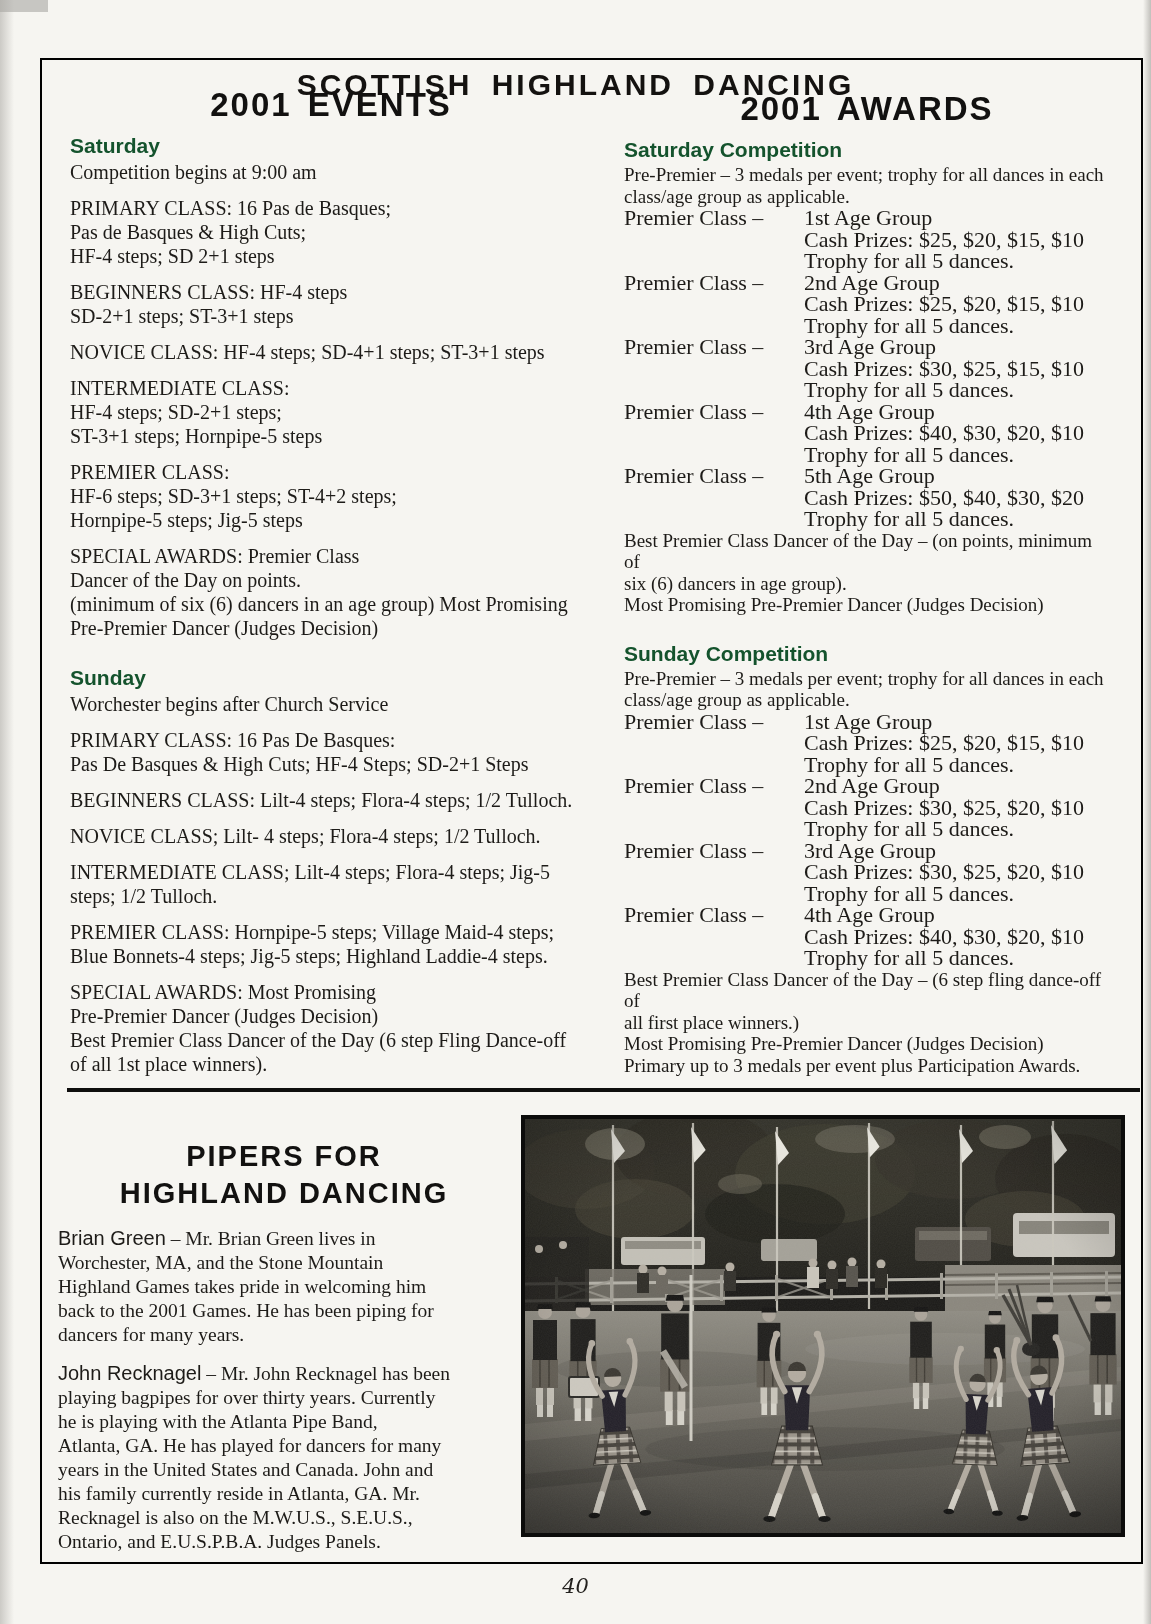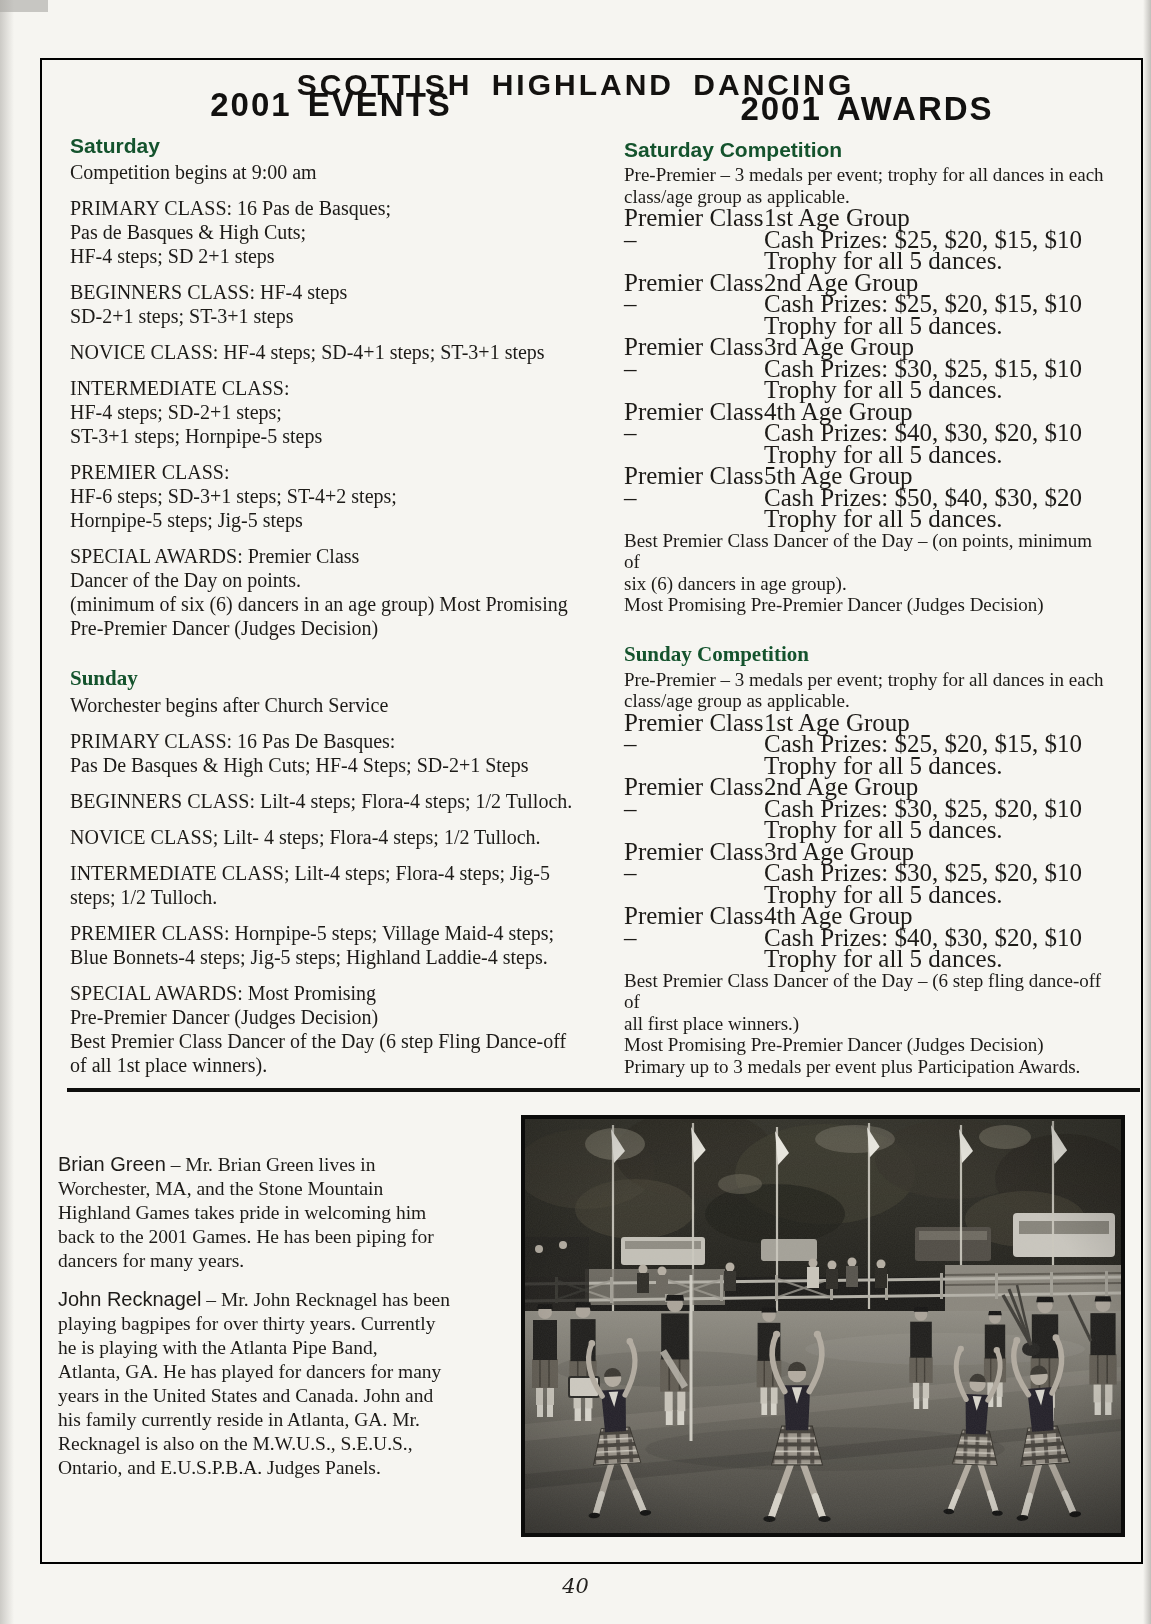--- a/index.html
+++ b/index.html
@@ -19,25 +19,25 @@
   .content-box{position:absolute;left:40px;top:58px;width:1099px;height:1502px;
     border:2px solid #000000;background:transparent;}
 
   .col{position:absolute;}
   .col-events{left:28px;top:26px;width:522px;}
   .col-awards{left:582px;top:30px;width:486px;}
   .col-heading{margin:0 0 10px 0;text-align:center;font-family:"Liberation Sans",sans-serif;
     font-weight:700;font-size:33px;letter-spacing:2px;word-spacing:5px;color:#121110;}
   .sub-heading{margin:10px 0 2px 0;font-family:"Liberation Sans",sans-serif;
     font-weight:700;font-size:21px;color:#14532d;}
-  .mt-lg{margin-top:26px;font-family:Liberation Serif, serif;}
+  .mt-lg{margin-top:26px;}
   .para{white-space:pre-line;font-size:20px;line-height:24px;margin:12px 0 0 0;}
   .intro{margin:0;}
   .awards-para{white-space:pre-line;font-size:19px;line-height:21.5px;margin:0;}
-  .entry{display:grid;grid-template-columns:140px 1fr;font-size:25px;line-height:21.5px;}
+  .entry{display:grid;grid-template-columns:140px 1fr;font-size:22px;line-height:21.5px;gap:40px;}
   .entry-details{white-space:pre-line;}
 
   .divider{position:absolute;left:25px;top:1028px;width:1073px;height:4px;background:#0e0e0d;}
 
   .pipers{position:absolute;left:16px;top:1078px;width:452px;}
   .pipers-heading{margin:0 0 4px 0;text-align:center;font-family:"Liberation Sans",sans-serif;
     font-weight:700;font-size:29px;line-height:37px;letter-spacing:2px;white-space:pre-line;color:#121110;}
   .bio{white-space:pre-line;font-size:19.5px;line-height:24px;margin:14px 0 0 0;}
   .bio .lead{font-family:"Liberation Sans",sans-serif;font-weight:400;font-size:20px;}
 
@@ -175,20 +175,22 @@
         <div class="awards-para">Best Premier Class Dancer of the Day – (6 step fling dance-off of
 all first place winners.)
 Most Promising Pre-Premier Dancer (Judges Decision)
 Primary up to 3 medals per event plus Participation Awards.</div>
       </section>
     </div>
 
     <div class="divider"></div>
 
     <div class="pipers">
+      <h2 class="pipers-heading">PIPERS FOR
+HIGHLAND DANCING</h2>
       <p class="bio"><span class="lead">Brian Green</span><span> – Mr. Brian Green lives in
 Worchester, MA, and the Stone Mountain
 Highland Games takes pride in welcoming him
 back to the 2001 Games. He has been piping for
 dancers for many years.</span></p>
       <p class="bio"><span class="lead">John Recknagel</span><span> – Mr. John Recknagel has been
 playing bagpipes for over thirty years. Currently
 he is playing with the Atlanta Pipe Band,
 Atlanta, GA. He has played for dancers for many
 years in the United States and Canada. John and

